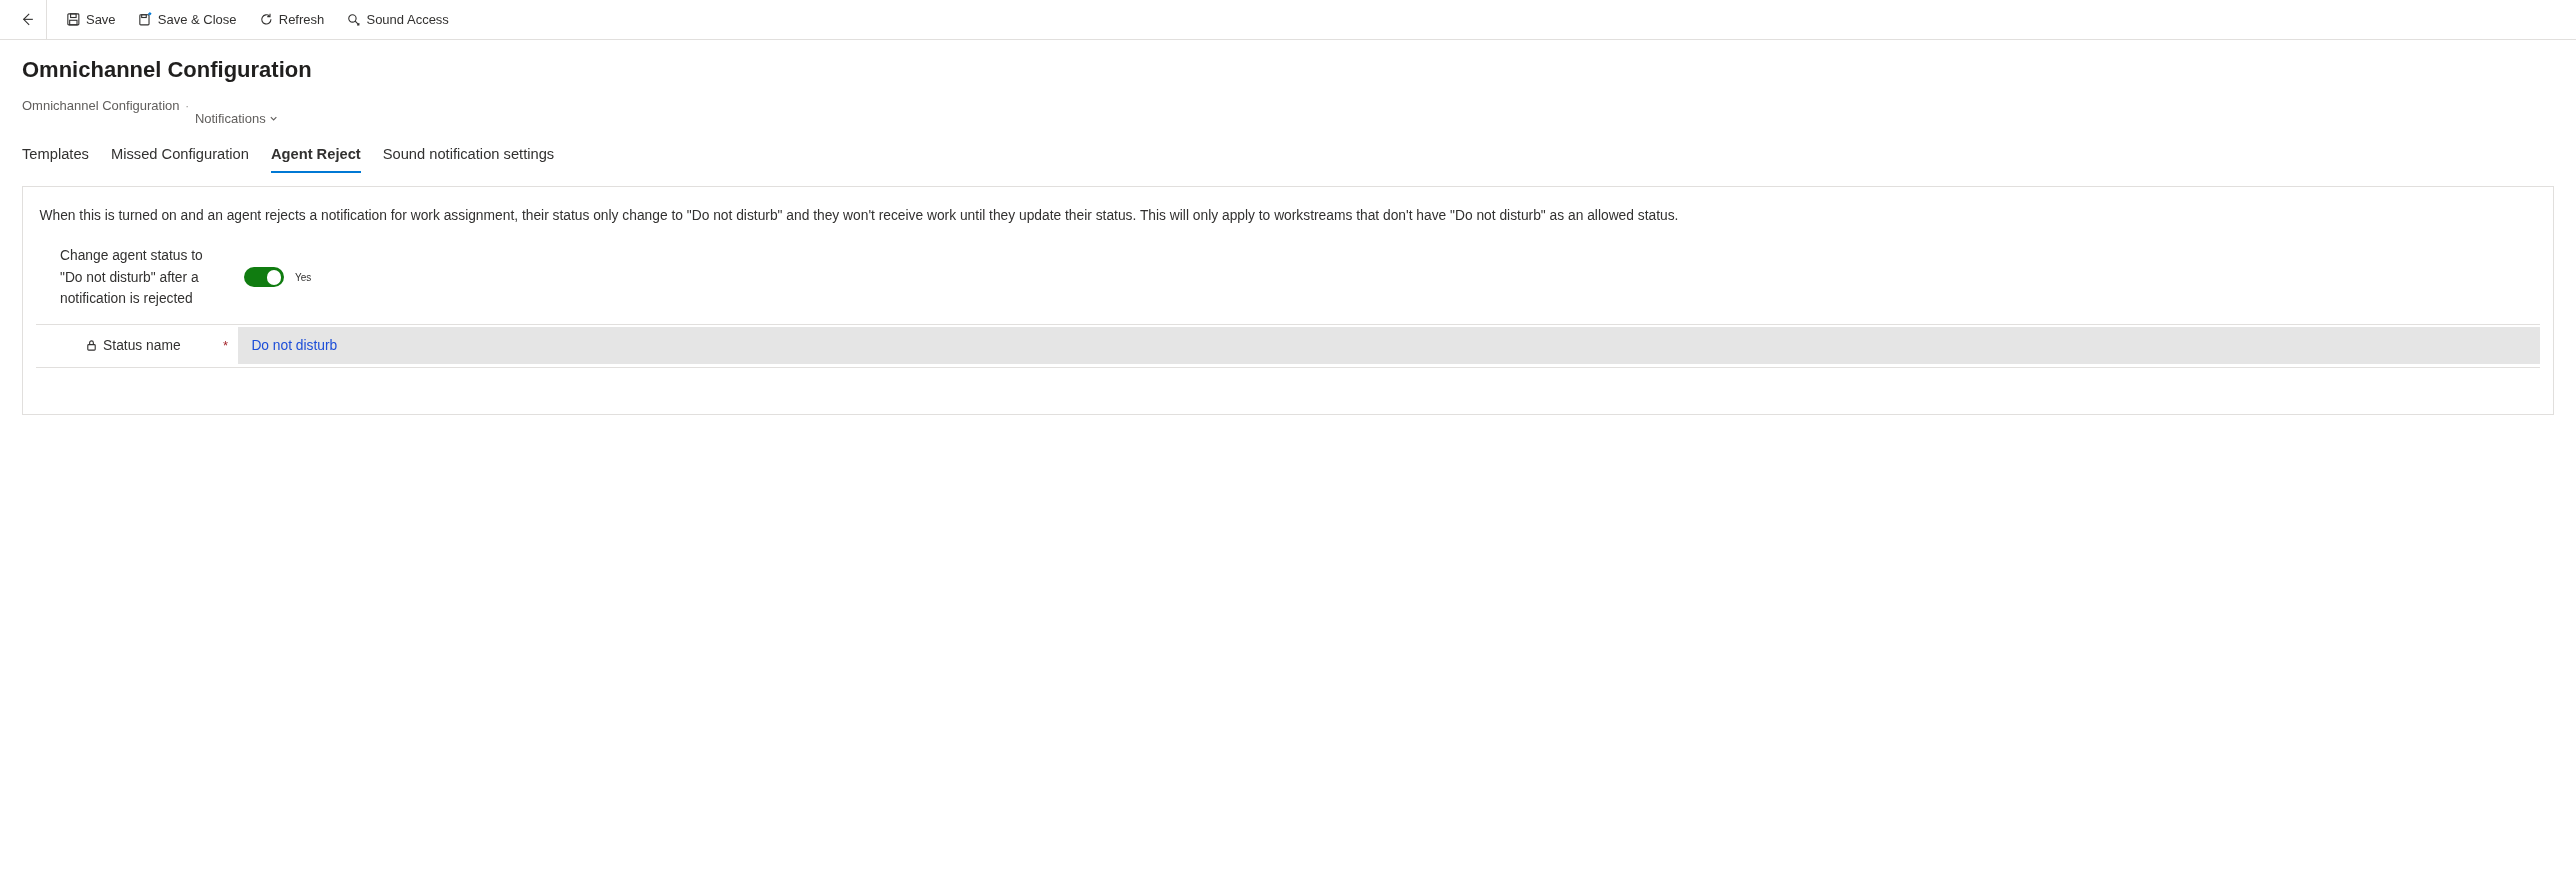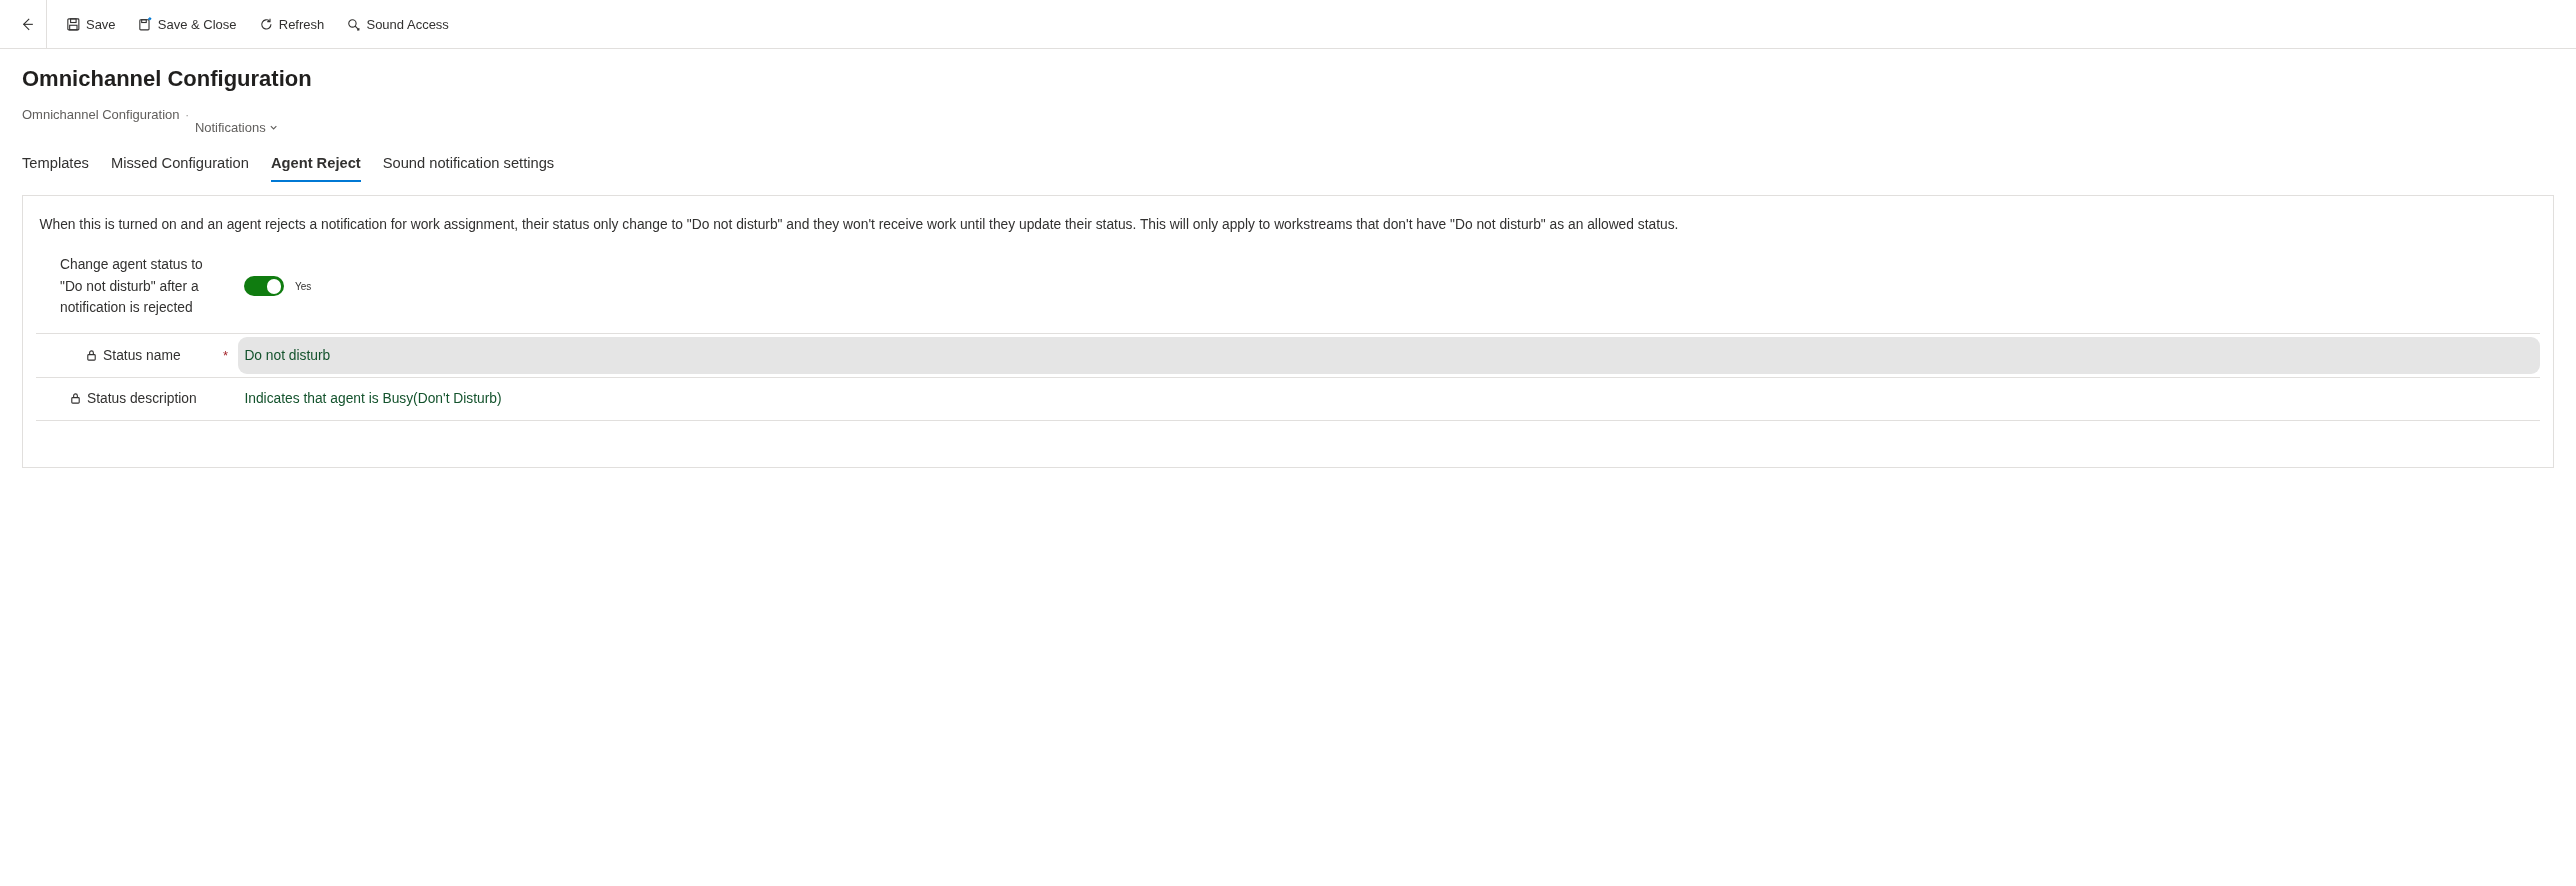--- a/index.html
+++ b/index.html
@@ -9,21 +9,21 @@
     }
     body {
       font-family: "Segoe UI", -apple-system, BlinkMacSystemFont, sans-serif;
       font-size: 13px;
       color: #323130;
       background: #ffffff;
     }
     .toolbar {
       display: flex;
       align-items: center;
-      height: 49px;
+      height: 40px;
       border-bottom: 0.9px solid #e1dfdd;
       padding: 0 7.4px;
     }
     .toolbar-btn {
       display: flex;
       align-items: center;
       gap: 5.5px;
       padding: 0 11px;
       height: 100%;
       background: none;
@@ -174,24 +174,23 @@
       color: #a4262c;
       width: 11px;
       text-align: center;
       margin-right: 7.4px;
     }
     .required-spacer {
       width: 18.4px;
     }
     .value-box {
       flex: 1;
-      padding: 11px 6px;
-      font-size: 13.8px;
-      color: #14532d;
-      border-radius: 9px;
+      padding: 11px 13px;
+      font-size: 13.8px;
+      color: #1d4ed8;
     }
     .value-box.locked {
       background: #e5e5e5;
     }
   </style>
 </head>
 <body>
 
 <div class="toolbar">
   <button class="toolbar-btn back-btn">
@@ -279,28 +278,15 @@
           <path d="M5 6 V4 a2 2 0 0 1 4 0 V6"></path>
         </svg>
         <span>Status name</span>
       </div>
       <div class="field-value-cell">
         <span class="required-mark">*</span>
         <div class="value-box locked">Do not disturb</div>
       </div>
     </div>
 
-    <div class="field-row">
-      <div class="field-label-cell">
-        <svg class="lock-icon" viewBox="0 0 14 14" fill="none" stroke="#323130" stroke-width="1.2">
-          <rect x="3" y="6" width="8" height="6" rx="1"></rect>
-          <path d="M5 6 V4 a2 2 0 0 1 4 0 V6"></path>
-        </svg>
-        <span>Status description</span>
-      </div>
-      <div class="field-value-cell">
-        <span class="required-spacer"></span>
-        <div class="value-box">Indicates that agent is Busy(Don't Disturb)</div>
-      </div>
-    </div>
   </div>
 </div>
 
 
 </body></html>

